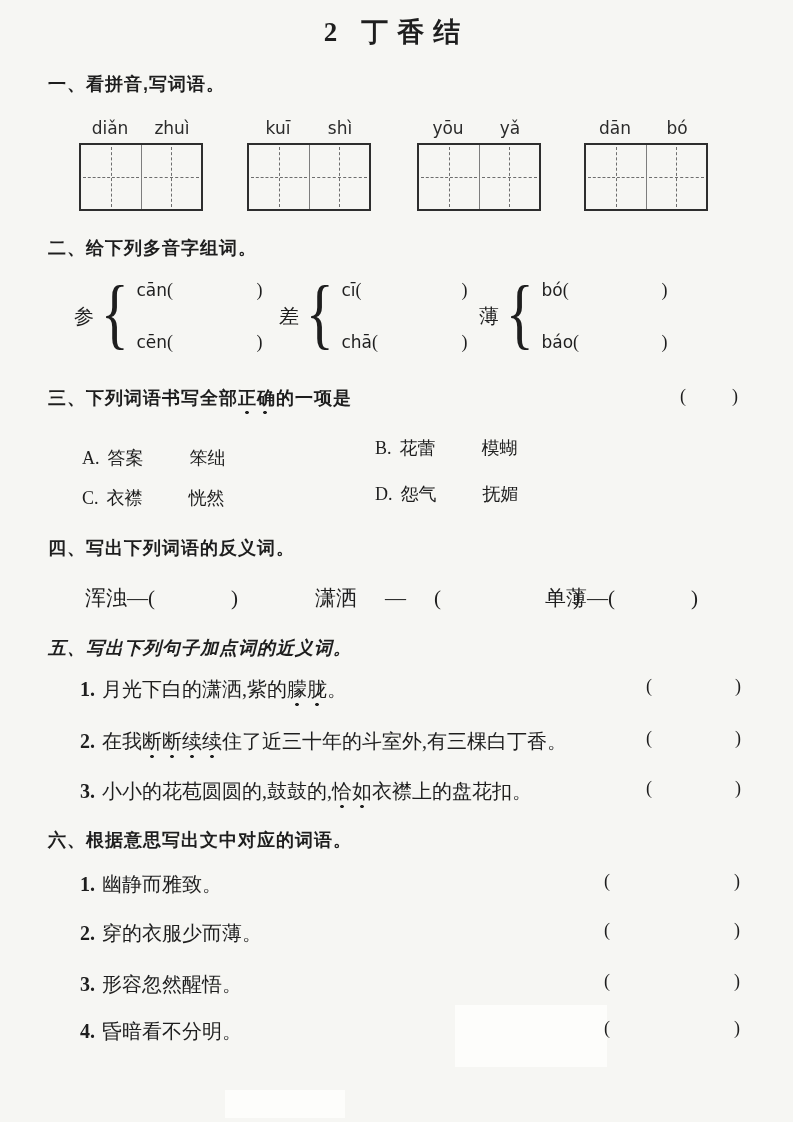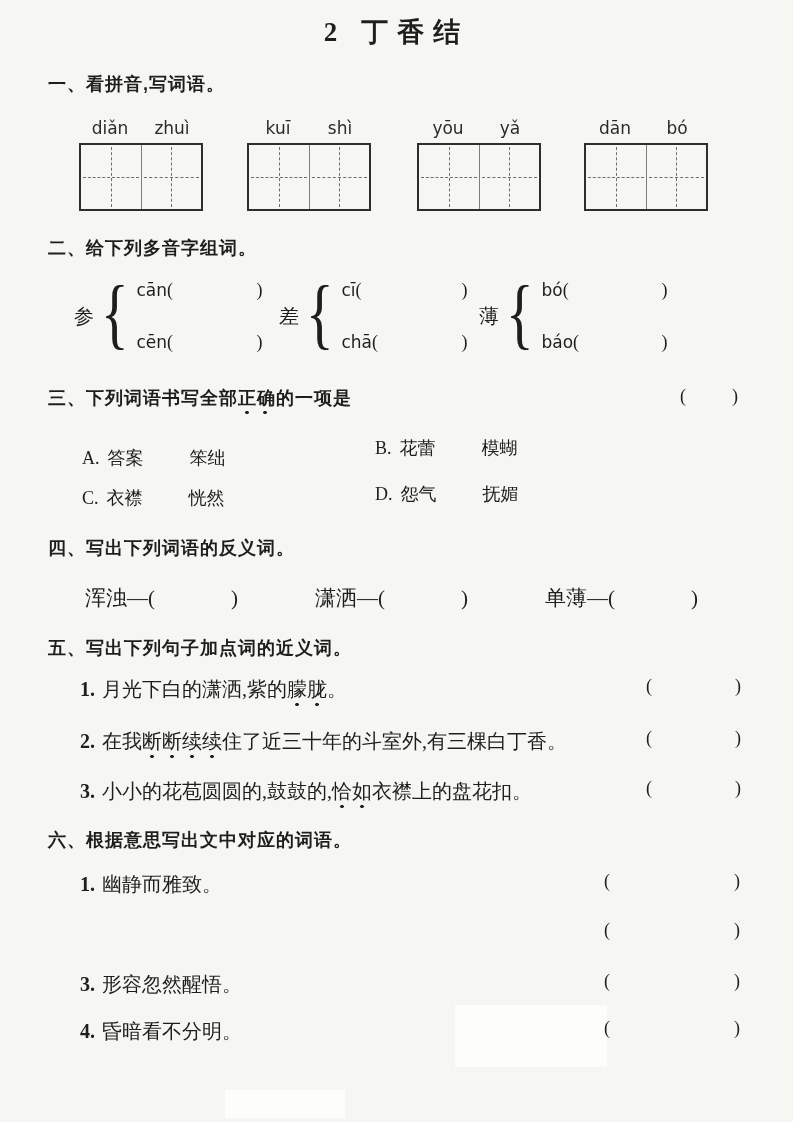--- a/index.html
+++ b/index.html
@@ -209,36 +209,36 @@
 
   <div class="sec-heading" style="top:536px;">四、写出下列词语的反义词。</div>
 
   <div class="ant-item" style="left:85px;">
     <span>浑浊</span>
       <span>—</span>
       <span>(</span>
       <span class="ant-blank"></span>
       <span>)</span>
   </div>
-  <div class="ant-item" style="left:315px;">
+  <div class="ant-item" style="left:315px;gap:28px;">
     <span>潇洒</span>
       <span>—</span>
       <span>(</span>
       <span class="ant-blank"></span>
       <span>)</span>
   </div>
   <div class="ant-item" style="left:545px;">
     <span>单薄</span>
       <span>—</span>
       <span>(</span>
       <span class="ant-blank"></span>
       <span>)</span>
   </div>
 
-  <div class="sec-heading" style="top:636px;">五、写出下列句子加点词的近义词。</div>
+  <div class="sec-heading" style="top:636px;font-style:italic;">五、写出下列句子加点词的近义词。</div>
 
   <div class="q-row" style="top:676px;">
     <span class="q-num">1.</span><span>月光下白的潇洒,紫的</span><span class="em-dots">朦胧</span><span>。</span>
   </div>
   <div class="parens" style="left:646px; top:676px; width:95px;">
     <span>(</span>
       <span class="blank"></span>
       <span>)</span>
   </div>
 
@@ -264,20 +264,23 @@
 
   <div class="q-row" style="top:871px;">
     <span class="q-num">1.</span><span>幽静而雅致。</span>
   </div>
   <div class="parens" style="left:604px; top:871px; width:136px;">
     <span>(</span>
       <span class="blank"></span>
       <span>)</span>
   </div>
 
+  <div class="q-row" style="top:920px;">
+    <span class="q-num">2.</span><span>穿的衣服少而薄。</span>
+  </div>
   <div class="parens" style="left:604px; top:920px; width:136px;">
     <span>(</span>
       <span class="blank"></span>
       <span>)</span>
   </div>
 
   <div class="q-row" style="top:971px;">
     <span class="q-num">3.</span><span>形容忽然醒悟。</span>
   </div>
   <div class="parens" style="left:604px; top:971px; width:136px;">

